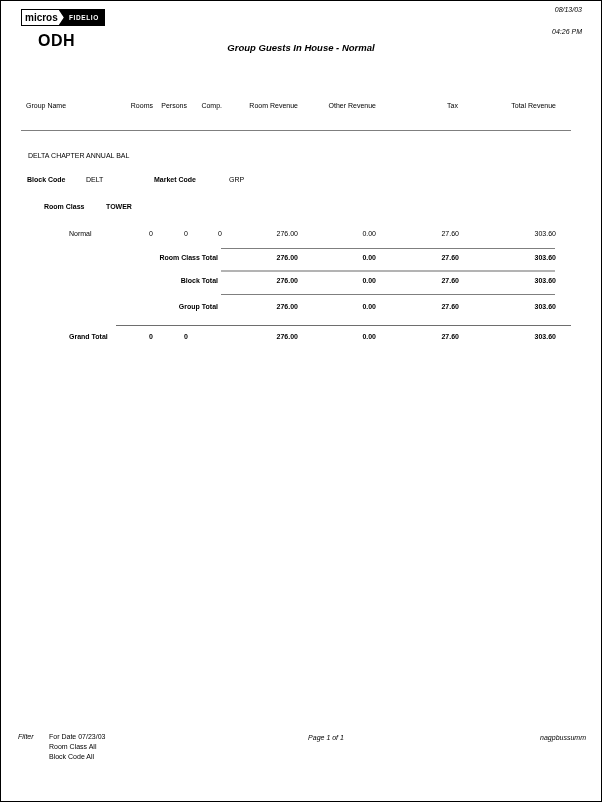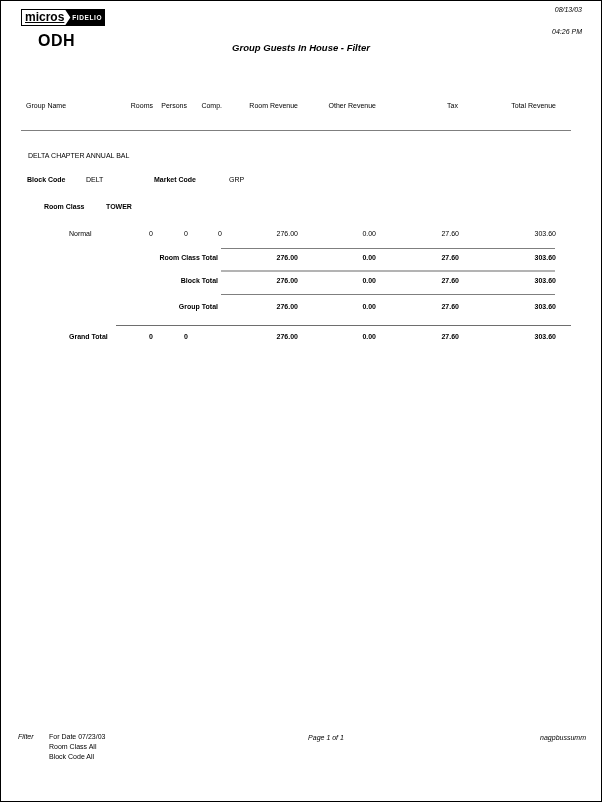--- a/index.html
+++ b/index.html
@@ -15,21 +15,21 @@
   }
   .abs{position:absolute;white-space:nowrap;}
   .t{font-size:7px;line-height:9px;}
   .b{font-weight:bold;}
   .i{font-style:italic;}
   .center{text-align:center;}
 
   
   .logo{position:absolute;left:20px;top:8px;width:84px;height:17px;
         border:1px solid #000;box-sizing:border-box;display:flex;background:#fff;}
-  .logo-micros{flex:0 0 auto;padding:1px 1px 0 3px;font-weight:bold;font-size:12px;line-height:13px;color:#000;text-decoration:underline;}
+  .logo-micros{flex:0 0 auto;padding:1px 1px 0 3px;font-weight:bold;font-size:10px;line-height:13px;color:#000;}
   .logo-fidelio{flex:1 1 auto;background:#000;color:#fff;font-size:6.5px;line-height:15px;
         font-weight:bold;text-align:center;letter-spacing:0.6px;padding-left:5px;
         clip-path:polygon(0 0,5px 50%,0 100%,100% 100%,100% 0);}
   .odh{left:37px;top:31px;font-size:16px;font-weight:bold;letter-spacing:0.5px;}
   .title1{left:0;right:0;top:5px;text-align:center;font-size:9.5px;font-weight:bold;font-style:italic;}
   .title2{left:0;right:0;top:41px;text-align:center;font-size:9.5px;font-weight:bold;font-style:italic;}
   .hdate{right:19px;top:5px;font-size:7px;font-style:italic;}
   .htime{right:19px;top:27px;font-size:7px;font-style:italic;}
 
   
@@ -66,21 +66,21 @@
 
 <div id="page">
 
   <div class="logo">
     <span class="logo-micros">micros</span>
     <span class="logo-fidelio">FIDELIO</span>
   </div>
   <div class="abs odh">ODH</div>
   <div class="abs hdate">08/13/03</div>
   <div class="abs htime">04:26 PM</div>
-  <div class="abs title2">Group Guests In House - Filter</div>
+  <div class="abs title2">Group Guests In House - Normal</div>
 
   <div class="row ch" style="top:100px;">
     <span class="h-group">Group Name</span>
     <span class="h-rooms">Rooms</span>
     <span class="h-persons">Persons</span>
     <span class="h-comp">Comp.</span>
     <span class="h-rr">Room Revenue</span>
     <span class="h-or">Other Revenue</span>
     <span class="h-tax">Tax</span>
     <span class="h-tr">Total Revenue</span>

